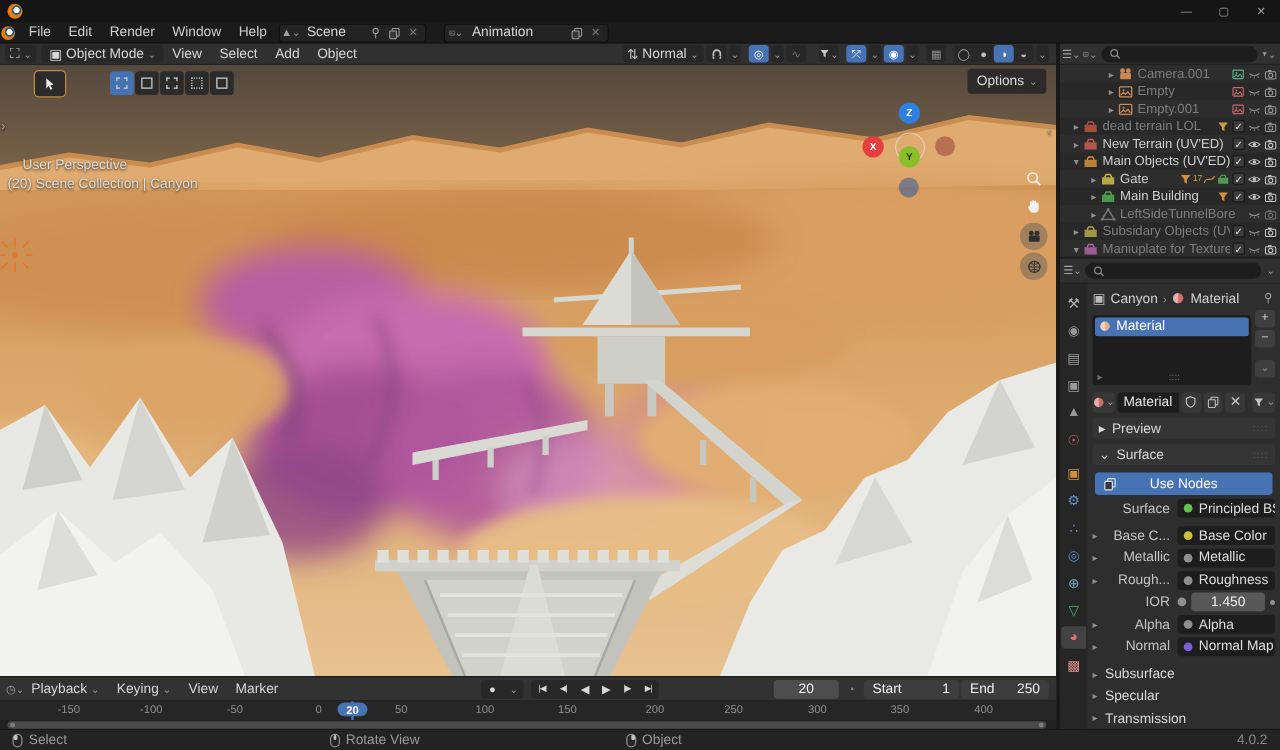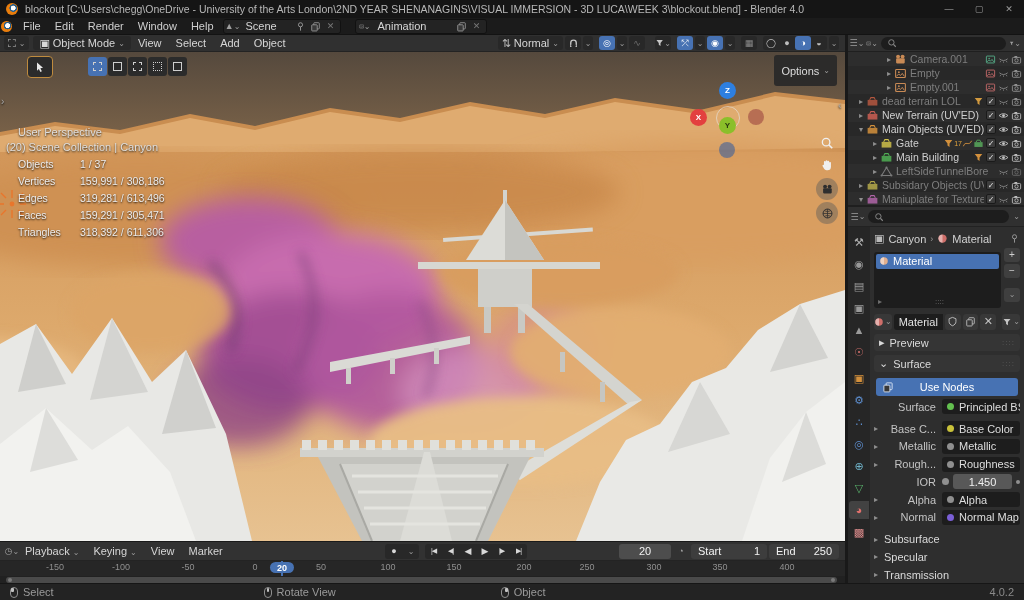--- a/index.html
+++ b/index.html
@@ -43,21 +43,21 @@
   
   .viewport { left:0; top:52px; width:845px; height:489px; background:#3a352f; overflow:hidden; }
   .viewport svg.scene { position:absolute; left:0; top:0; }
   .vp-overlay-text { position:absolute; color:#dedede; text-shadow:0 1px 2px rgba(0,0,0,.85); white-space:nowrap; }
   .stats { position:absolute; left:18px; top:106px; display:grid; grid-template-columns:62px auto; row-gap:5px; color:#ececec; text-shadow:0 1px 2px rgba(0,0,0,.9); font-size:10.5px; }
   .toolbtn-active { position:absolute; left:27px; top:4px; width:26px; height:22px; background:#2b2b2b; border:1px solid #bf8b3e; border-radius:4px; display:flex; align-items:center; justify-content:center; color:#e8e8e8; }
   .selmodes { position:absolute; left:88px; top:5px; display:flex; gap:1px; }
   .selmode { width:19px; height:19px; background:#2b2b2b; border-radius:3px; display:flex; align-items:center; justify-content:center; }
   .selmode.on { background:#4772b3; }
   .selmode .sq { width:9px; height:9px; border:1px dashed #cfcfcf; }
-  .options-btn { position:absolute; right:8px; top:3px; height:31px; background:rgba(40,40,40,.92); border-radius:3px; display:flex; align-items:center; padding:0 7px; gap:4px; color:#dcdcdc; }
+  .options-btn { position:absolute; right:8px; top:3px; height:20px; background:rgba(40,40,40,.92); border-radius:3px; display:flex; align-items:center; padding:0 7px; gap:4px; color:#dcdcdc; }
   .gizmo { position:absolute; left:688px; top:32px; width:80px; height:80px; }
   .gz { position:absolute; border-radius:50%; display:flex; align-items:center; justify-content:center; font-size:8px; font-weight:bold; color:#fff; }
   .vp-navbtn { position:absolute; width:22px; height:22px; border-radius:50%; display:flex; align-items:center; justify-content:center; color:#f2f2f2; }
   .vp-navbtn.bg { background:rgba(90,90,90,.45); }
   .collapse-arrow { position:absolute; color:#aaa; font-size:10px; text-shadow:0 1px 2px #000; }
 
   
   .rightcol { left:848px; top:35px; width:176px; height:548px; background:#282828; }
   .vdivider { left:845px; top:35px; width:3px; height:548px; background:#191919; }
   .outliner-header { height:17px; background:#303030; display:flex; align-items:center; padding:0 3px; gap:3px; border-bottom:1px solid #1f1f1f; }
@@ -200,21 +200,20 @@
         <circle cx="8" cy="8" r="6" fill="currentColor"></circle>
         <path d="M8,2 a6,6 0 0 0 0,12" fill="rgba(255,255,255,.45)"></path>
       </symbol>
   </defs>
 </svg>
 
 <div id="app">
 
   <div class="abs titlebar">
     <span class="blender-logo"></span>
-    <span class="title-text">blockout [C:\Users\chegg\OneDrive - University of the Arts London\2ND YEAR SHENANAGINS\VISUAL IMMERSION - 3D LUCA\WEEK 3\blockout.blend] - Blender 4.0</span>
     <div class="wincontrols">
       <span class="winbtn">—</span>
       <span class="winbtn">▢</span>
       <span class="winbtn">✕</span>
     </div>
   </div>
 
   <div class="abs topbar">
     <span class="mini-ico" style="margin-left:4px">
         <span class="blender-logo" style="width:11px;height:11px"></span>
@@ -458,32 +457,20 @@
         </span>
       <span class="selmode">
           <span class="sq" style="border-style:dotted"></span>
         </span>
       <span class="selmode">
           <span class="sq" style="border-style:double"></span>
         </span>
     </div>
     <span class="vp-overlay-text" style="left:18px; top:74px">User Perspective</span>
     <span class="vp-overlay-text" style="left:6px; top:89px">(20) Scene Collection | Canyon</span>
-    <div class="stats">
-      <span>Objects</span>
-        <span>1 / 37</span>
-      <span>Vertices</span>
-        <span>159,991 / 308,186</span>
-      <span>Edges</span>
-        <span>319,281 / 613,496</span>
-      <span>Faces</span>
-        <span>159,291 / 305,471</span>
-      <span>Triangles</span>
-        <span>318,392 / 611,306</span>
-    </div>
     <div class="options-btn">
       <span>Options</span>
         <span class="chev">⌄</span>
     </div>
 
     <div class="gizmo">
       <div class="gz" style="left:28px; top:22px; width:24px; height:24px; border:1.5px solid rgba(230,230,230,.6)"></div>
       <div class="gz" style="left:31px; top:-2px; width:17px; height:17px; background:#2d7fe0">
           <span>Z</span>
         </div>

